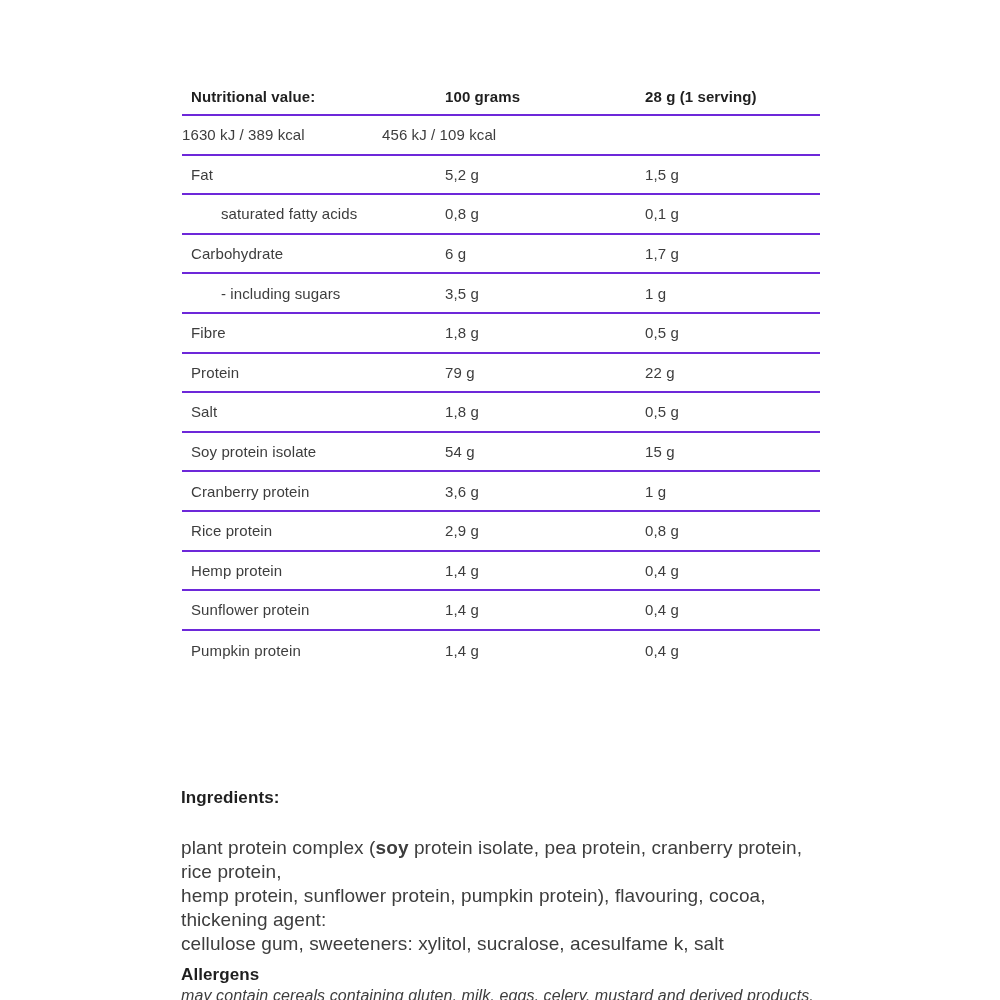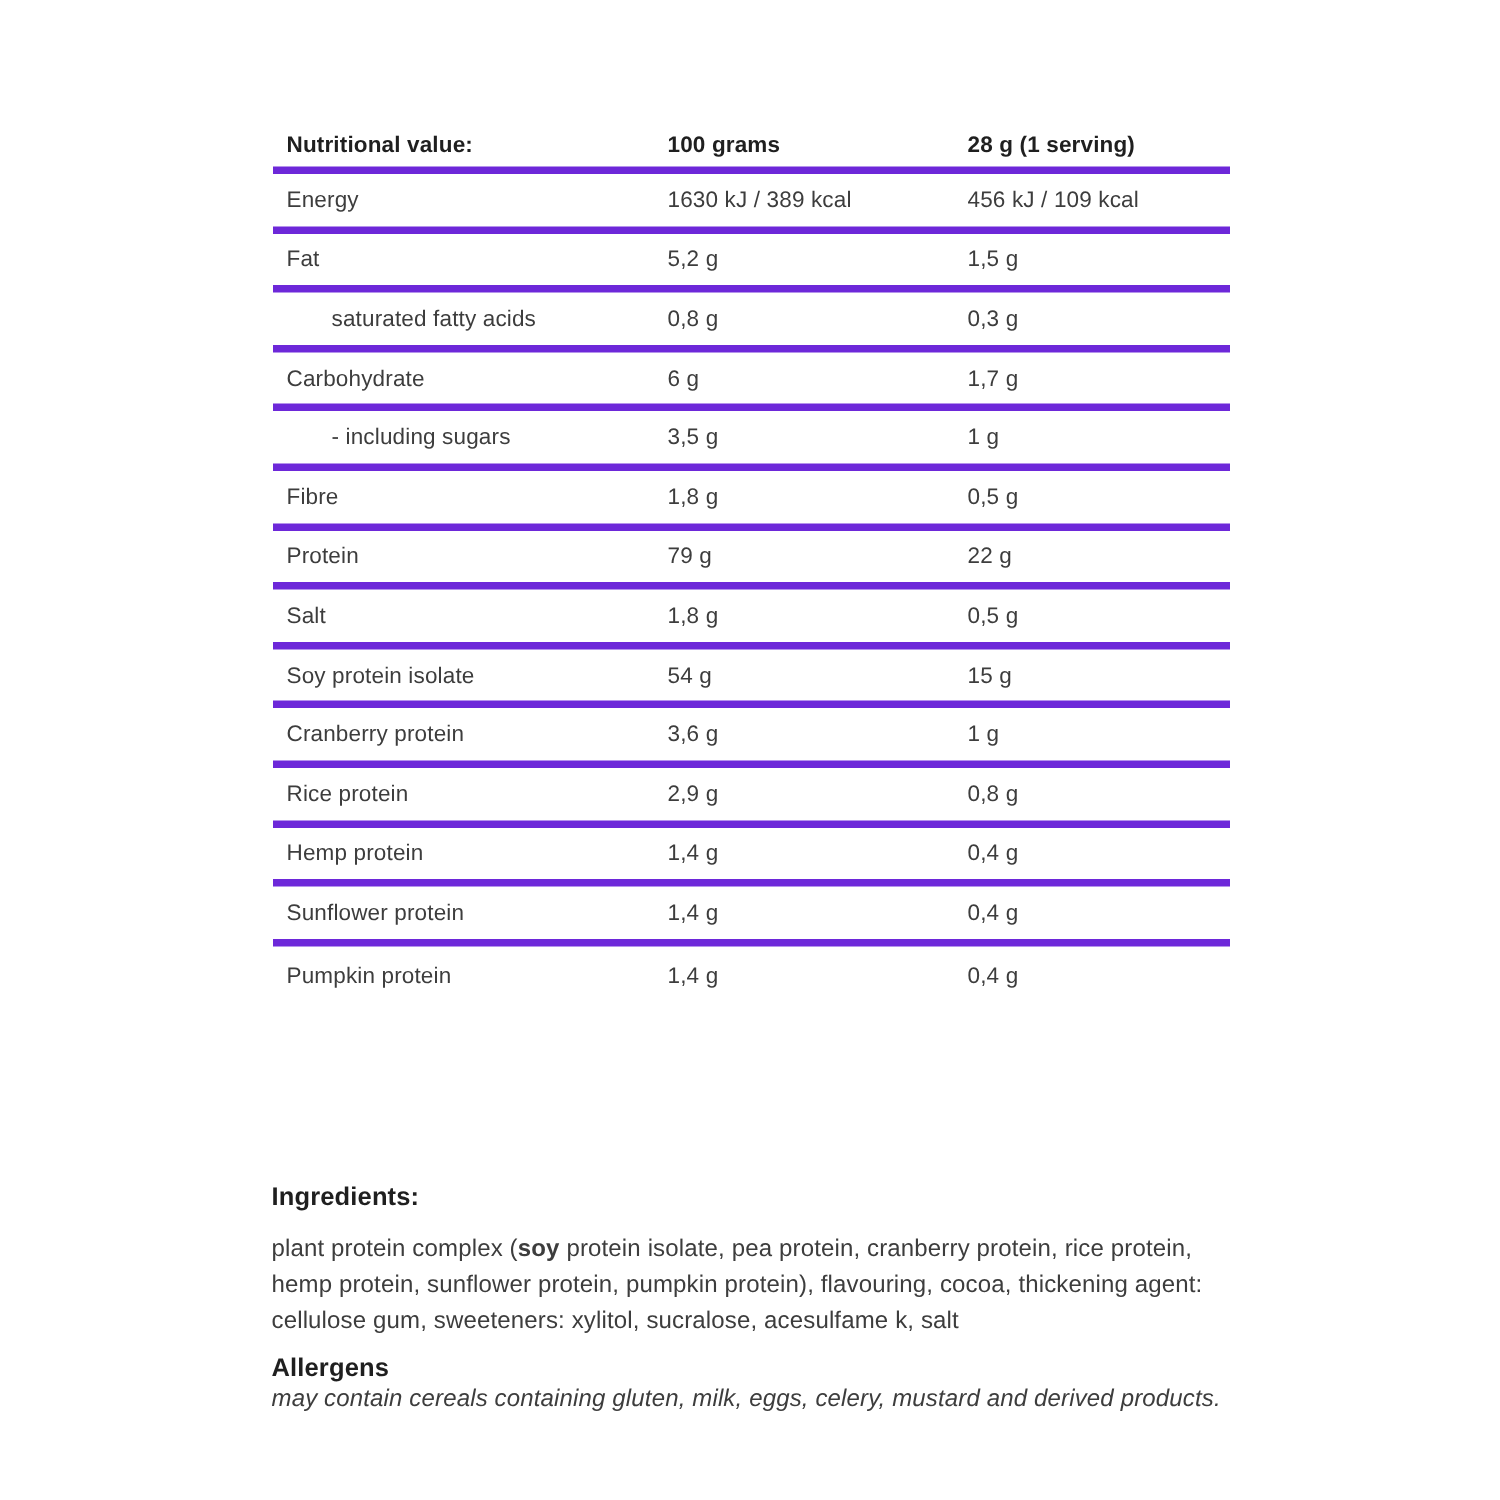--- a/index.html
+++ b/index.html
@@ -13,21 +13,21 @@
   }
   .nutrition-table {
     position: absolute;
     left: 182px; top: 84px;
     width: 638px;
   }
   .t-row {
     display: flex;
     align-items: center;
     height: 39.6px;
-    border-bottom: 5px solid #6d28d9;
+    border-bottom: 2px solid #6d28d9;
     font-size: 15px;
     color: #3d3d3d;
     letter-spacing: 0.1px;
   }
   .t-row:last-child { border-bottom: none; }
   .t-head {
     height: 32px;
     align-items: flex-start;
     font-weight: bold;
     color: #1f1f1f;
@@ -42,22 +42,22 @@
     left: 181px; top: 788px;
     width: 650px;
   }
   .section-heading {
     font-size: 17px;
     font-weight: bold;
     color: #1f1f1f;
     letter-spacing: 0.1px;
   }
   .ingredients-text {
-    margin-top: 13px;
-    font-size: 16px;
+    margin-top: 28px;
+    font-size: 19px;
     line-height: 24px;
     color: #3d3d3d;
     white-space: pre-line;
     letter-spacing: 0.1px;
   }
   .ingredients-text b { font-weight: bold; color: #3d3d3d; }
   .allergens-heading { margin-top: 9px; }
   .allergens-text {
     font-size: 16px;
     font-style: italic;
@@ -70,33 +70,32 @@
 <body>
 
 <div class="nutrition-table">
   <div class="t-row t-head">
     <div class="cell c-label">Nutritional value:</div>
     <div class="cell c-100g">100 grams</div>
     <div class="cell c-serv">28 g (1 serving)</div>
   </div>
 
   <div class="t-row">
-    <div class="c-label">Energy</div>
     <div class="c-100g">1630 kJ / 389 kcal</div>
     <div class="c-serv">456 kJ / 109 kcal</div>
   </div>
   <div class="t-row">
     <div class="c-label">Fat</div>
     <div class="c-100g">5,2 g</div>
     <div class="c-serv">1,5 g</div>
   </div>
   <div class="t-row">
     <div class="c-label indent">saturated fatty acids</div>
     <div class="c-100g">0,8 g</div>
-    <div class="c-serv">0,3 g</div>
+    <div class="c-serv">0,1 g</div>
   </div>
   <div class="t-row">
     <div class="c-label">Carbohydrate</div>
     <div class="c-100g">6 g</div>
     <div class="c-serv">1,7 g</div>
   </div>
   <div class="t-row">
     <div class="c-label indent">- including sugars</div>
     <div class="c-100g">3,5 g</div>
     <div class="c-serv">1 g</div>

